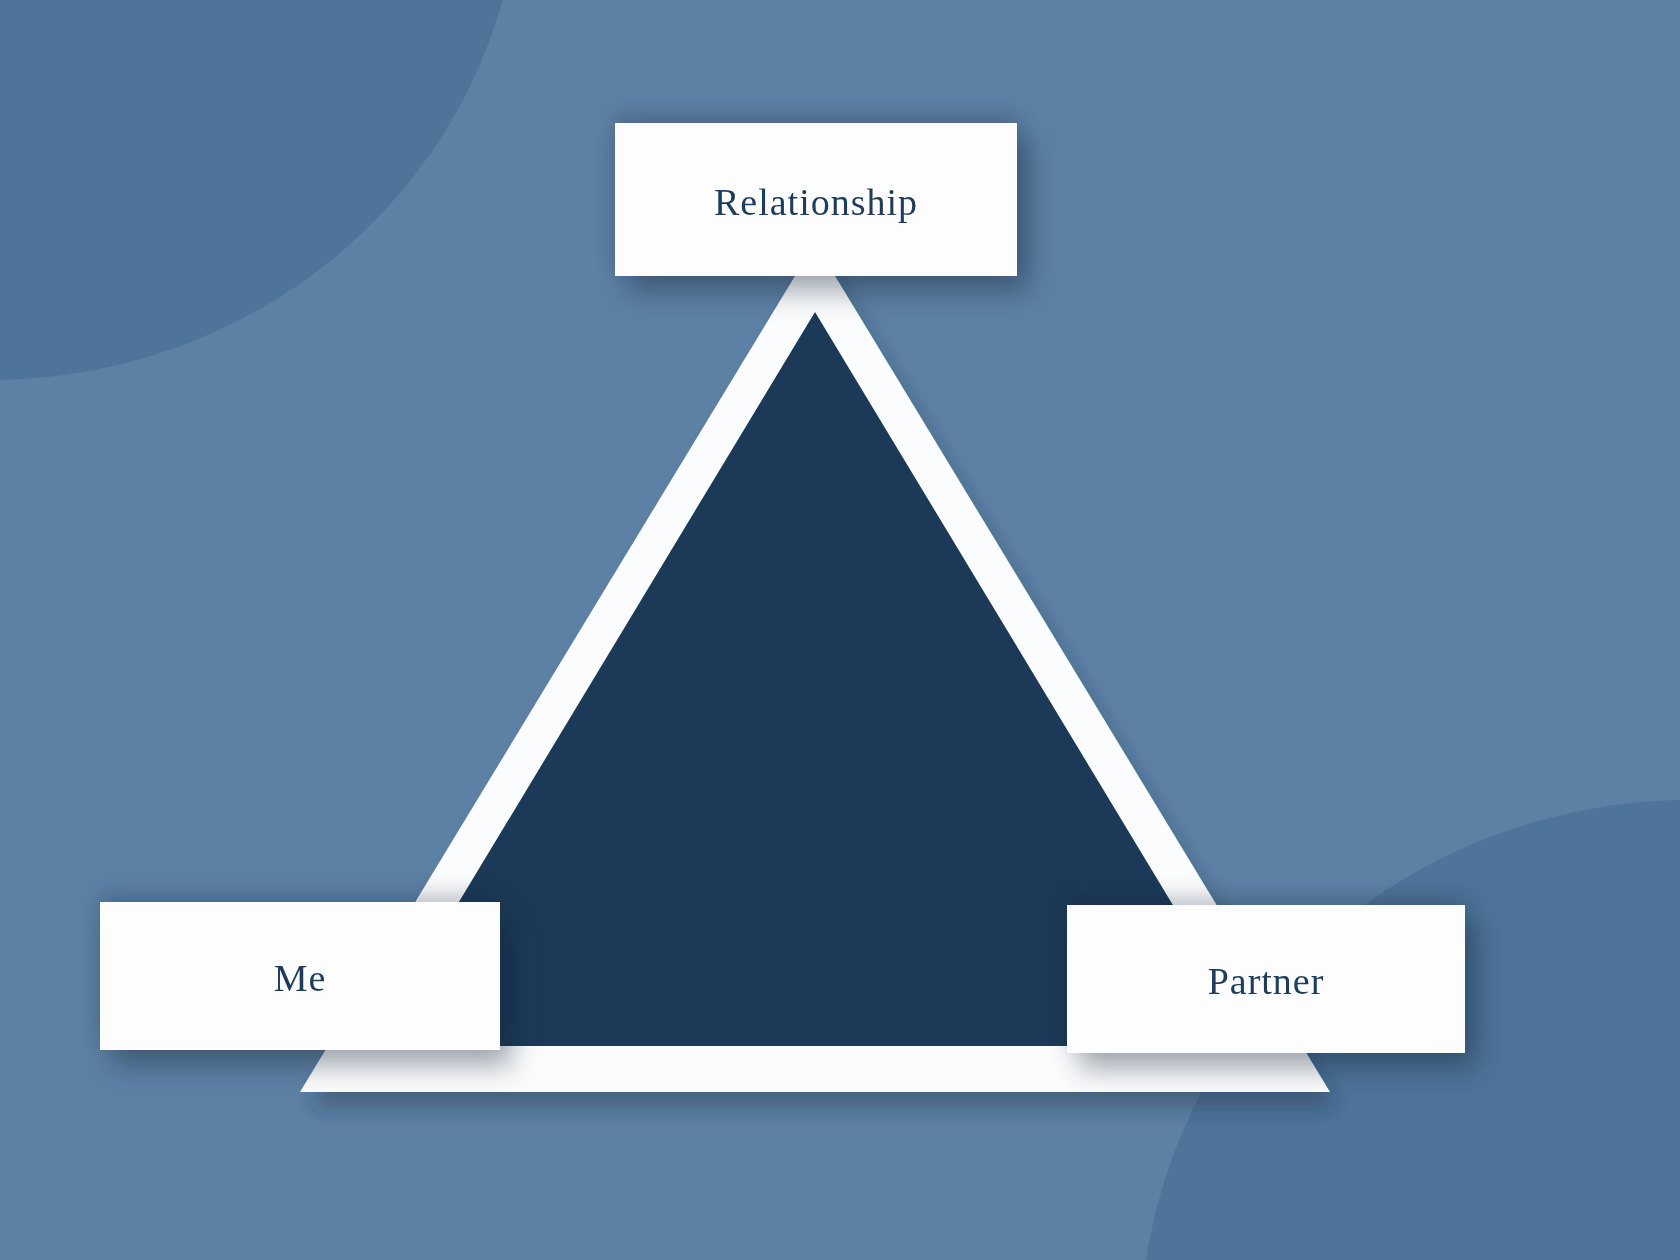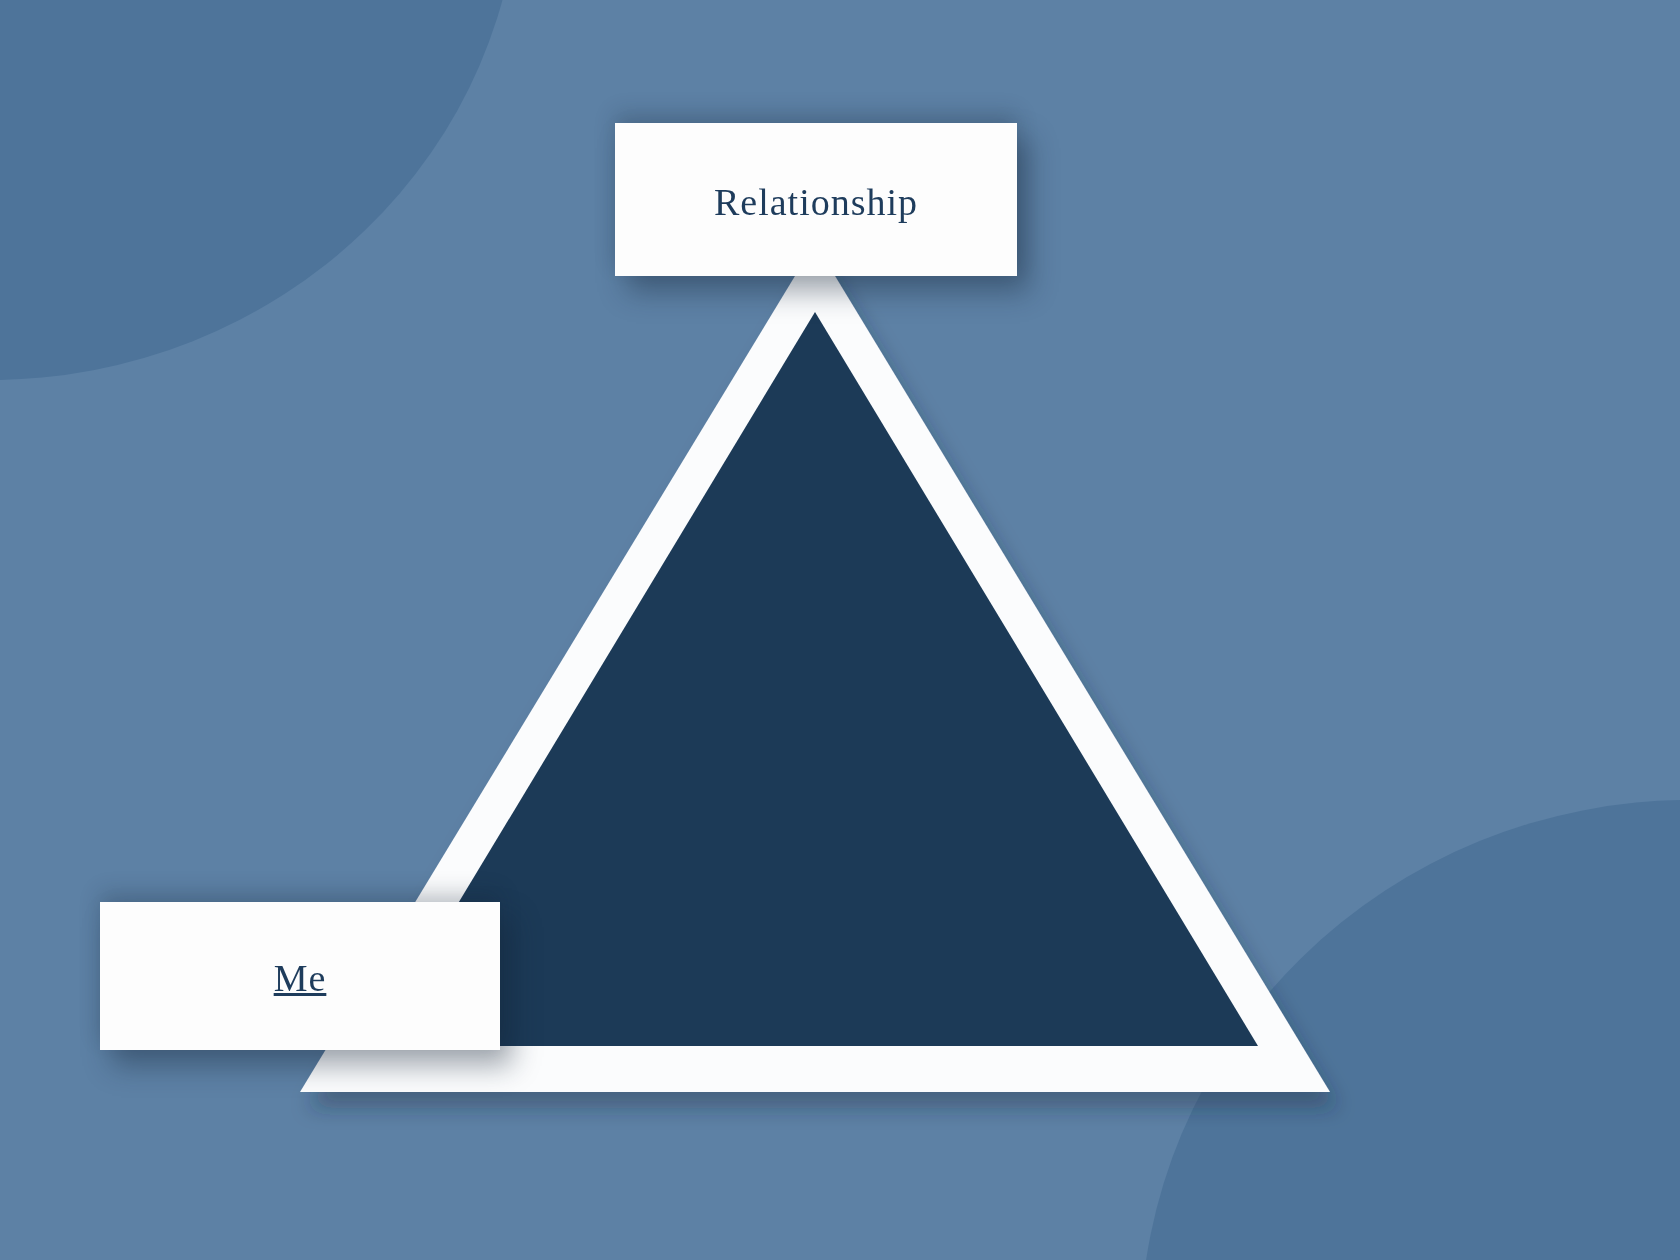--- a/index.html
+++ b/index.html
@@ -44,21 +44,21 @@
     color:var(--card-text);
     box-shadow:12px 16px 26px rgba(18,33,52,.38), 0 -10px 20px rgba(18,33,52,.20);
   }
   .node span{
     font-size:38px;
     letter-spacing:1px;
     line-height:1;
     padding-top:4px;
   }
   .node-relationship{left:615px;top:123px;width:402px;height:153px;}
-  .node-me{left:100px;top:902px;width:400px;height:148px;text-decoration:underline;}
+  .node-me{left:100px;top:902px;width:400px;height:148px;}
   .node-partner{left:1067px;top:905px;width:398px;height:148px;}
 </style>
 </head>
 <body>
 
 <div class="diagram">
 
   <div class="blob blob-top-left"></div>
   <div class="blob blob-bottom-right"></div>
 
@@ -73,14 +73,17 @@
   </svg>
 
   <div class="node node-relationship">
     <span>Relationship</span>
   </div>
 
   <div class="node node-me">
     <span>Me</span>
   </div>
 
+  <div class="node node-partner">
+    <span>Partner</span>
+  </div>
 
 </div>
 
 </body></html>

